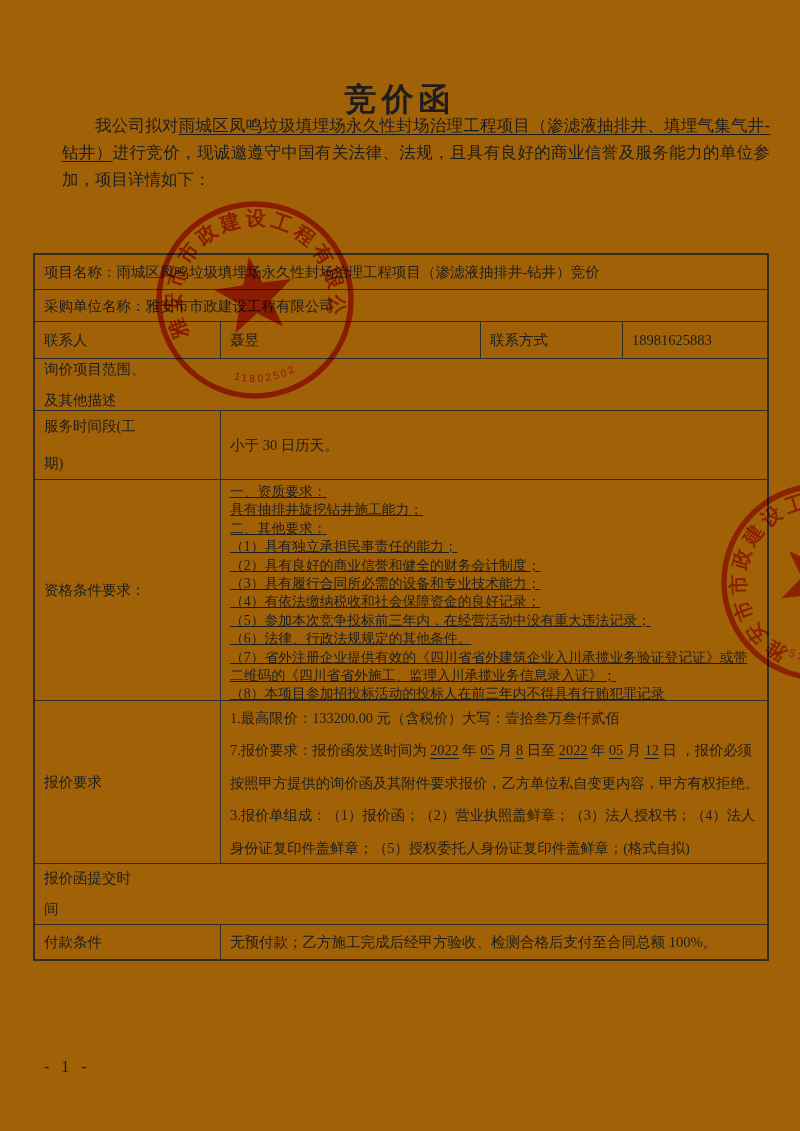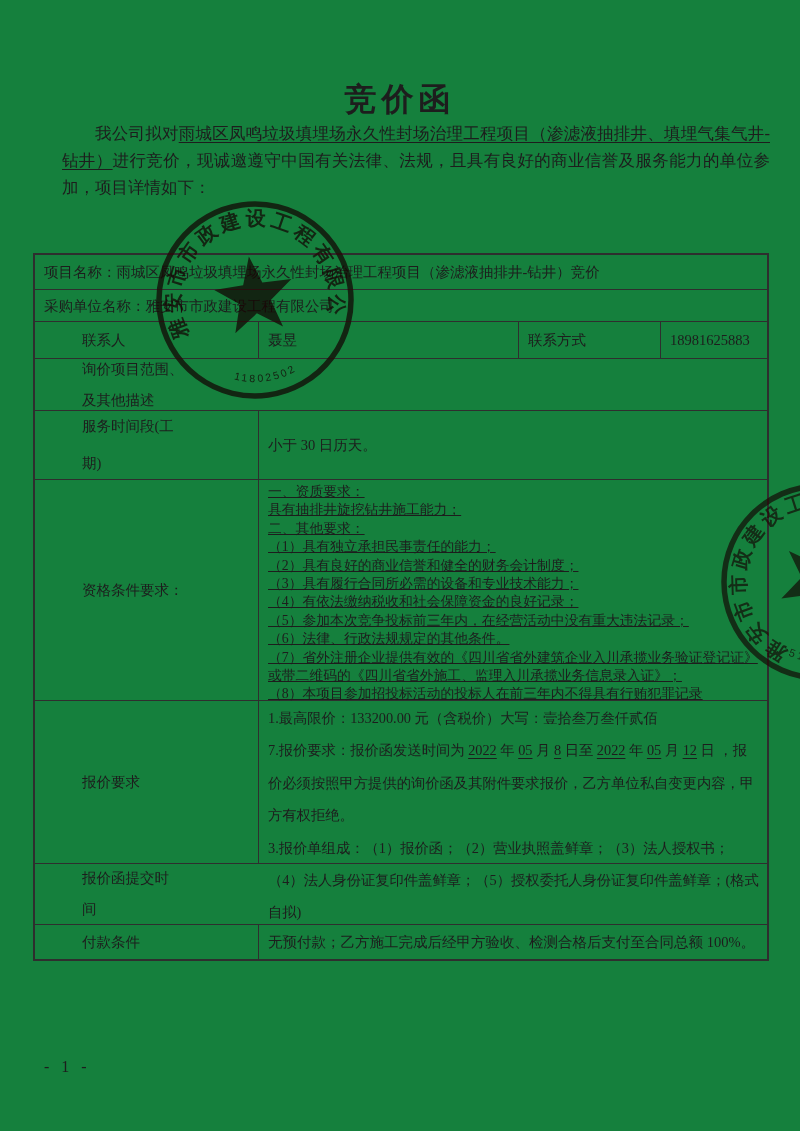--- a/index.html
+++ b/index.html
@@ -1,43 +1,43 @@
 <!DOCTYPE html>
 <html style="--seal: #d5302f;"><head>
 <meta charset="utf-8">
 <style>
   html,body{margin:0;padding:0;background:#ffffff;}
   .page{
-    position:relative; width:800px; height:1131px; background:#15803d; overflow:hidden;
+    position:relative; width:800px; height:1131px; background:#a16207; overflow:hidden;
     font-family:"Liberation Serif","DejaVu Serif",serif; color:#1d1d1d;
     --seal:#d5302f;
   }
   .doc-title{
     position:absolute; top:78px; left:0; width:100%;
     text-align:center; font-size:32px; font-weight:bold; letter-spacing:5px;
   }
   .intro{
-    position:absolute; top:120px; left:62px; width:708px; margin:0;
+    position:absolute; top:112px; left:62px; width:708px; margin:0;
     font-size:16.5px; line-height:27px; text-align:justify; text-indent:33px;
     white-space:pre-wrap;
   }
   .useg{text-decoration:underline; text-underline-offset:3px;}
   .info-table{
     position:absolute; left:33px; top:253px; width:736px;
     border:2.2px solid #2e2e2e; box-sizing:border-box;
   }
   .row{display:flex; border-top:1.6px solid #2e2e2e; box-sizing:border-box;}
   .row:first-child{border-top:none;}
   .cell{
     box-sizing:border-box; border-left:1.6px solid #2e2e2e;
     display:flex; flex-direction:column; justify-content:center;
     padding:0 8px 0 9px; font-size:14.5px; line-height:20px;
   }
   .cell:first-child{border-left:none;}
-  .w-label{flex:0 0 185px;margin-left:38px;}
+  .w-label{flex:0 0 185px;}
   .w-name{flex:0 0 260px;}
   .w-method{flex:0 0 142px;}
   .grow{flex:1 1 auto; min-width:0;}
   .val{}
   .r1{height:34px;align-items:center;} .r2{height:32px;} .r3{height:37px;} .r4{height:52px;}
   .r5{height:69px;} .r6{height:221px;} .r7{height:163px;} .r8{height:61px;} .r9{height:35px;}
   .scope-label{line-height:31px;}
   .scope-content{line-height:25.5px;}
   .dur-label{line-height:37px;}
   .qual-content{justify-content:space-between; padding-top:3px; line-height:18.4px; font-size:13.8px;text-decoration:underline;}

